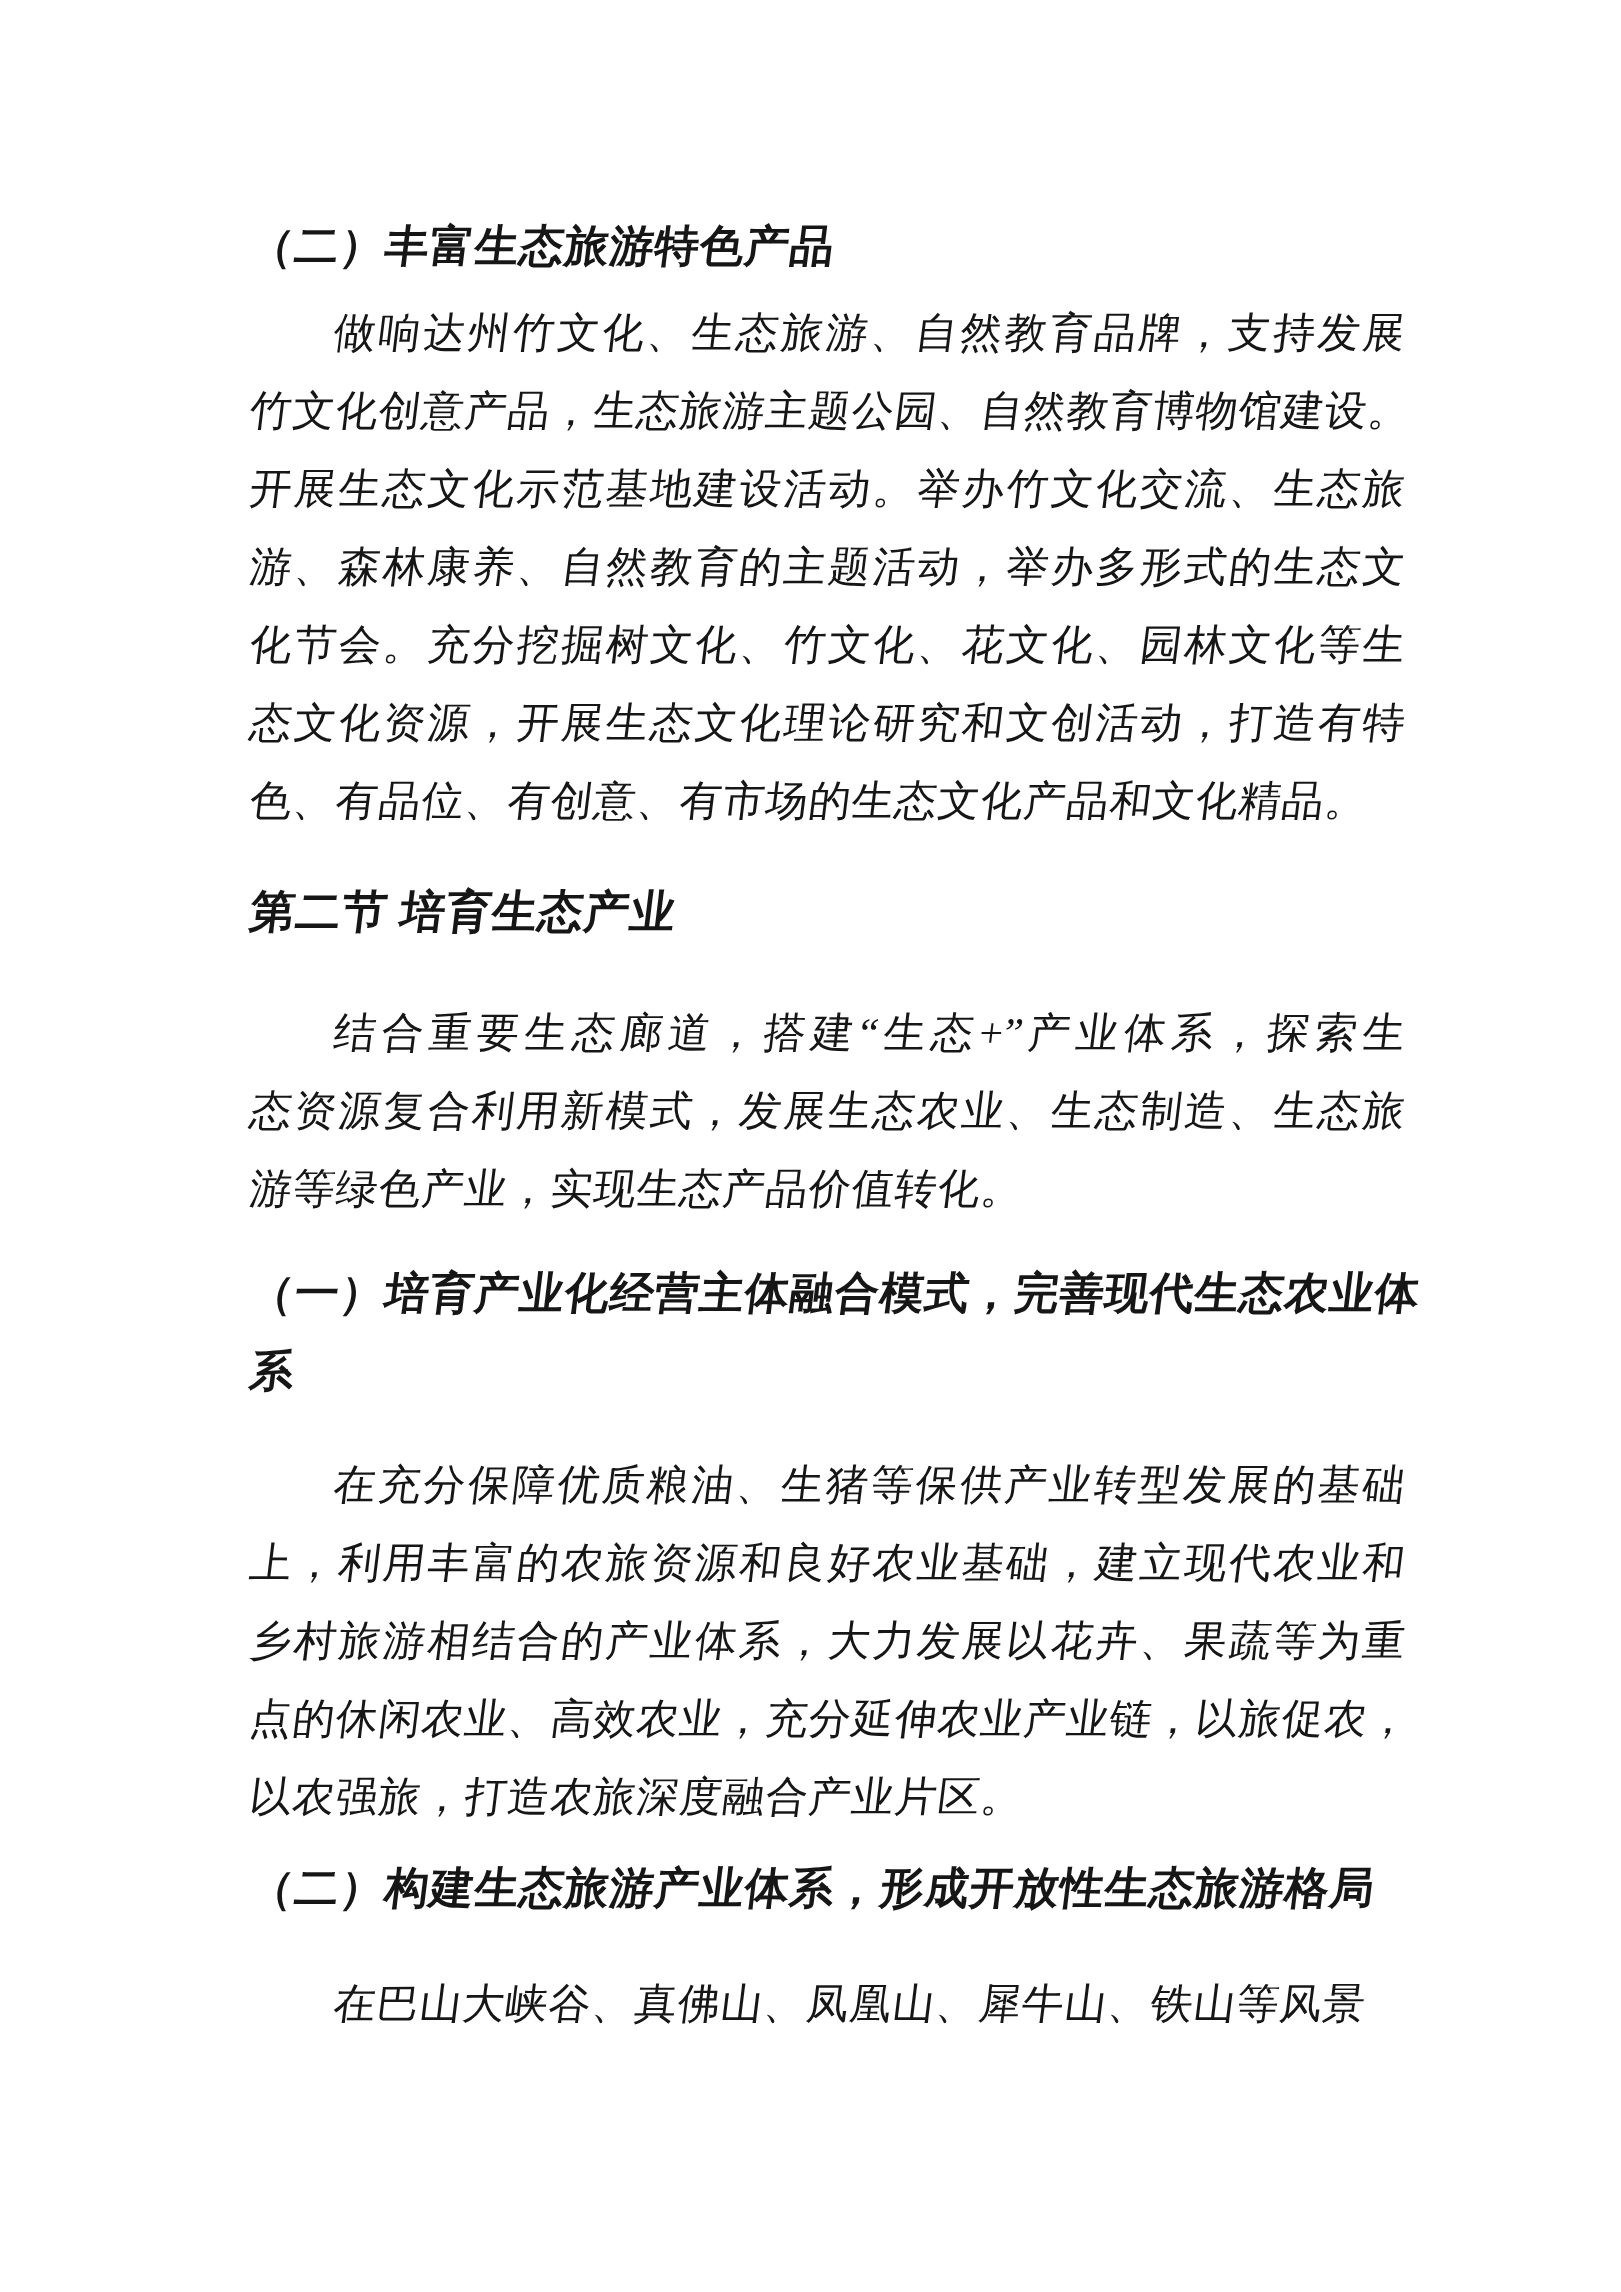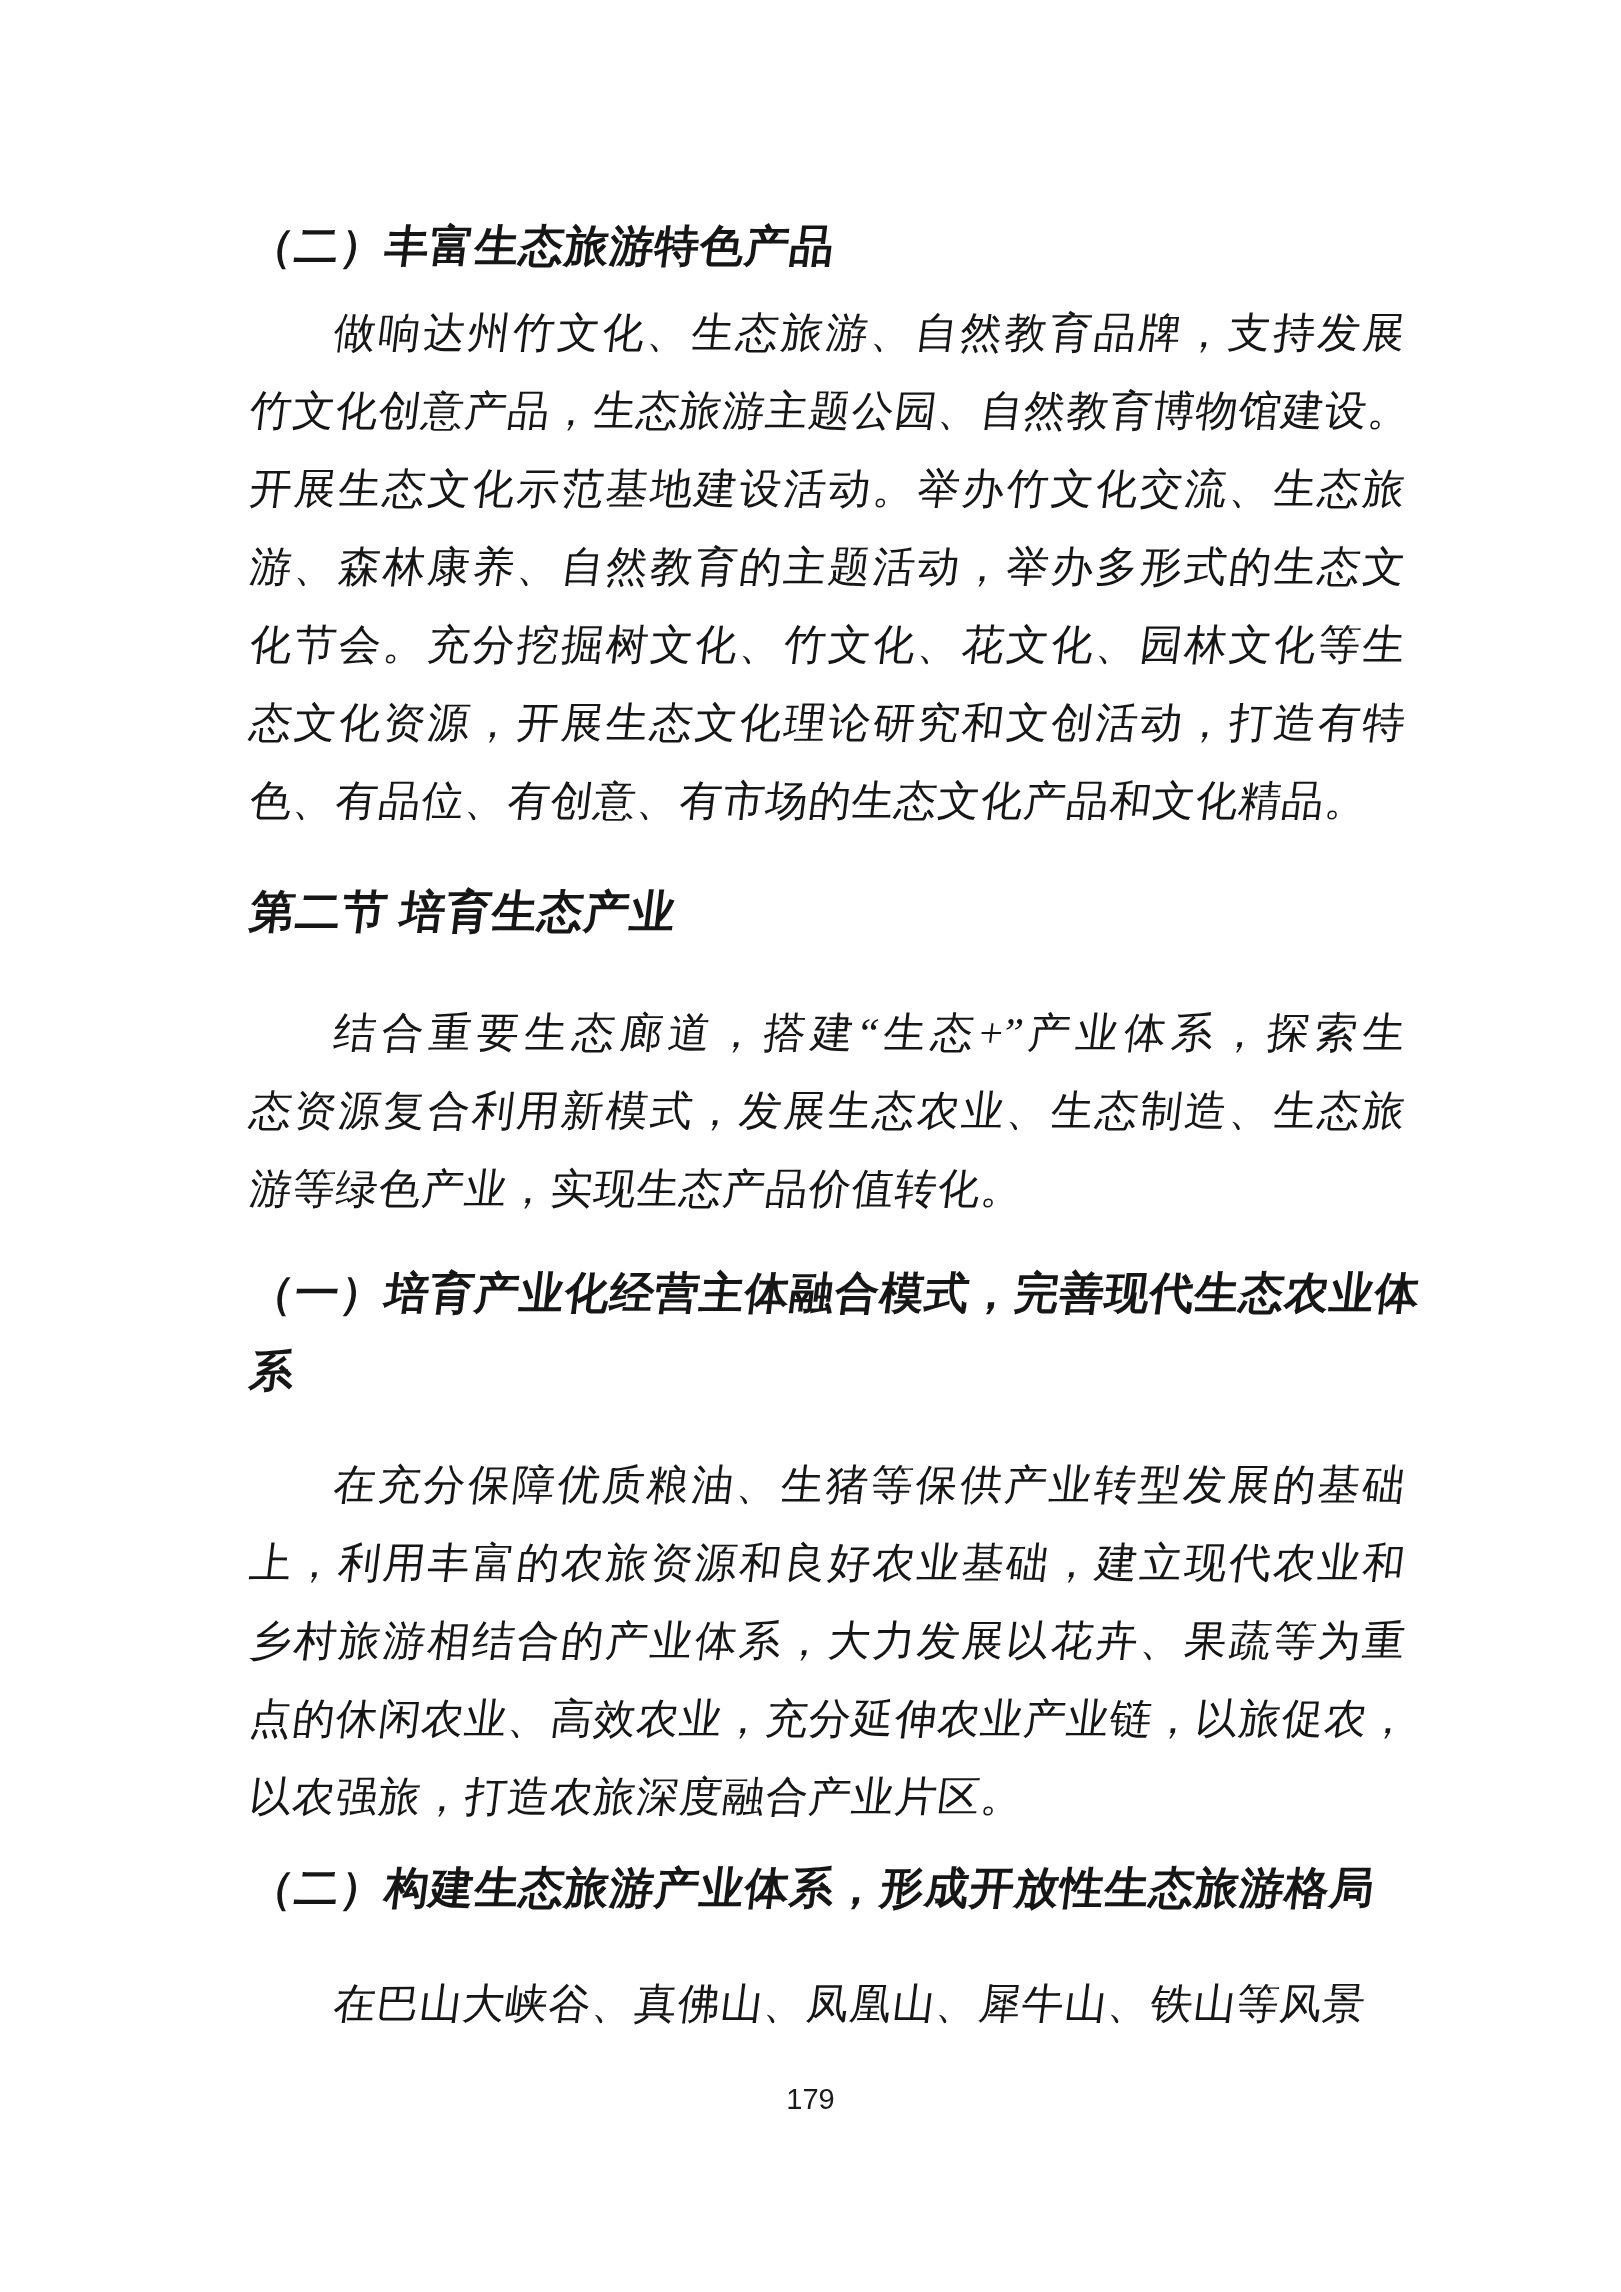--- a/index.html
+++ b/index.html
@@ -103,17 +103,14 @@
         <div class="line just">点的休闲农业、高效农业，充分延伸农业产业链，以旅促农，</div>
         <div class="line">以农强旅，打造农旅深度融合产业片区。</div>
       </div>
       <div class="block subheading b7">
         <div class="line">（二）构建生态旅游产业体系，形成开放性生态旅游格局</div>
       </div>
       <div class="block paragraph b8">
         <div class="line indent">在巴山大峡谷、真佛山、凤凰山、犀牛山、铁山等风景</div>
       </div>
     </div>
-  <div class="page-number-row">
-    <span>179</span>
-  </div>
 </div>
 
 
 </body></html>

